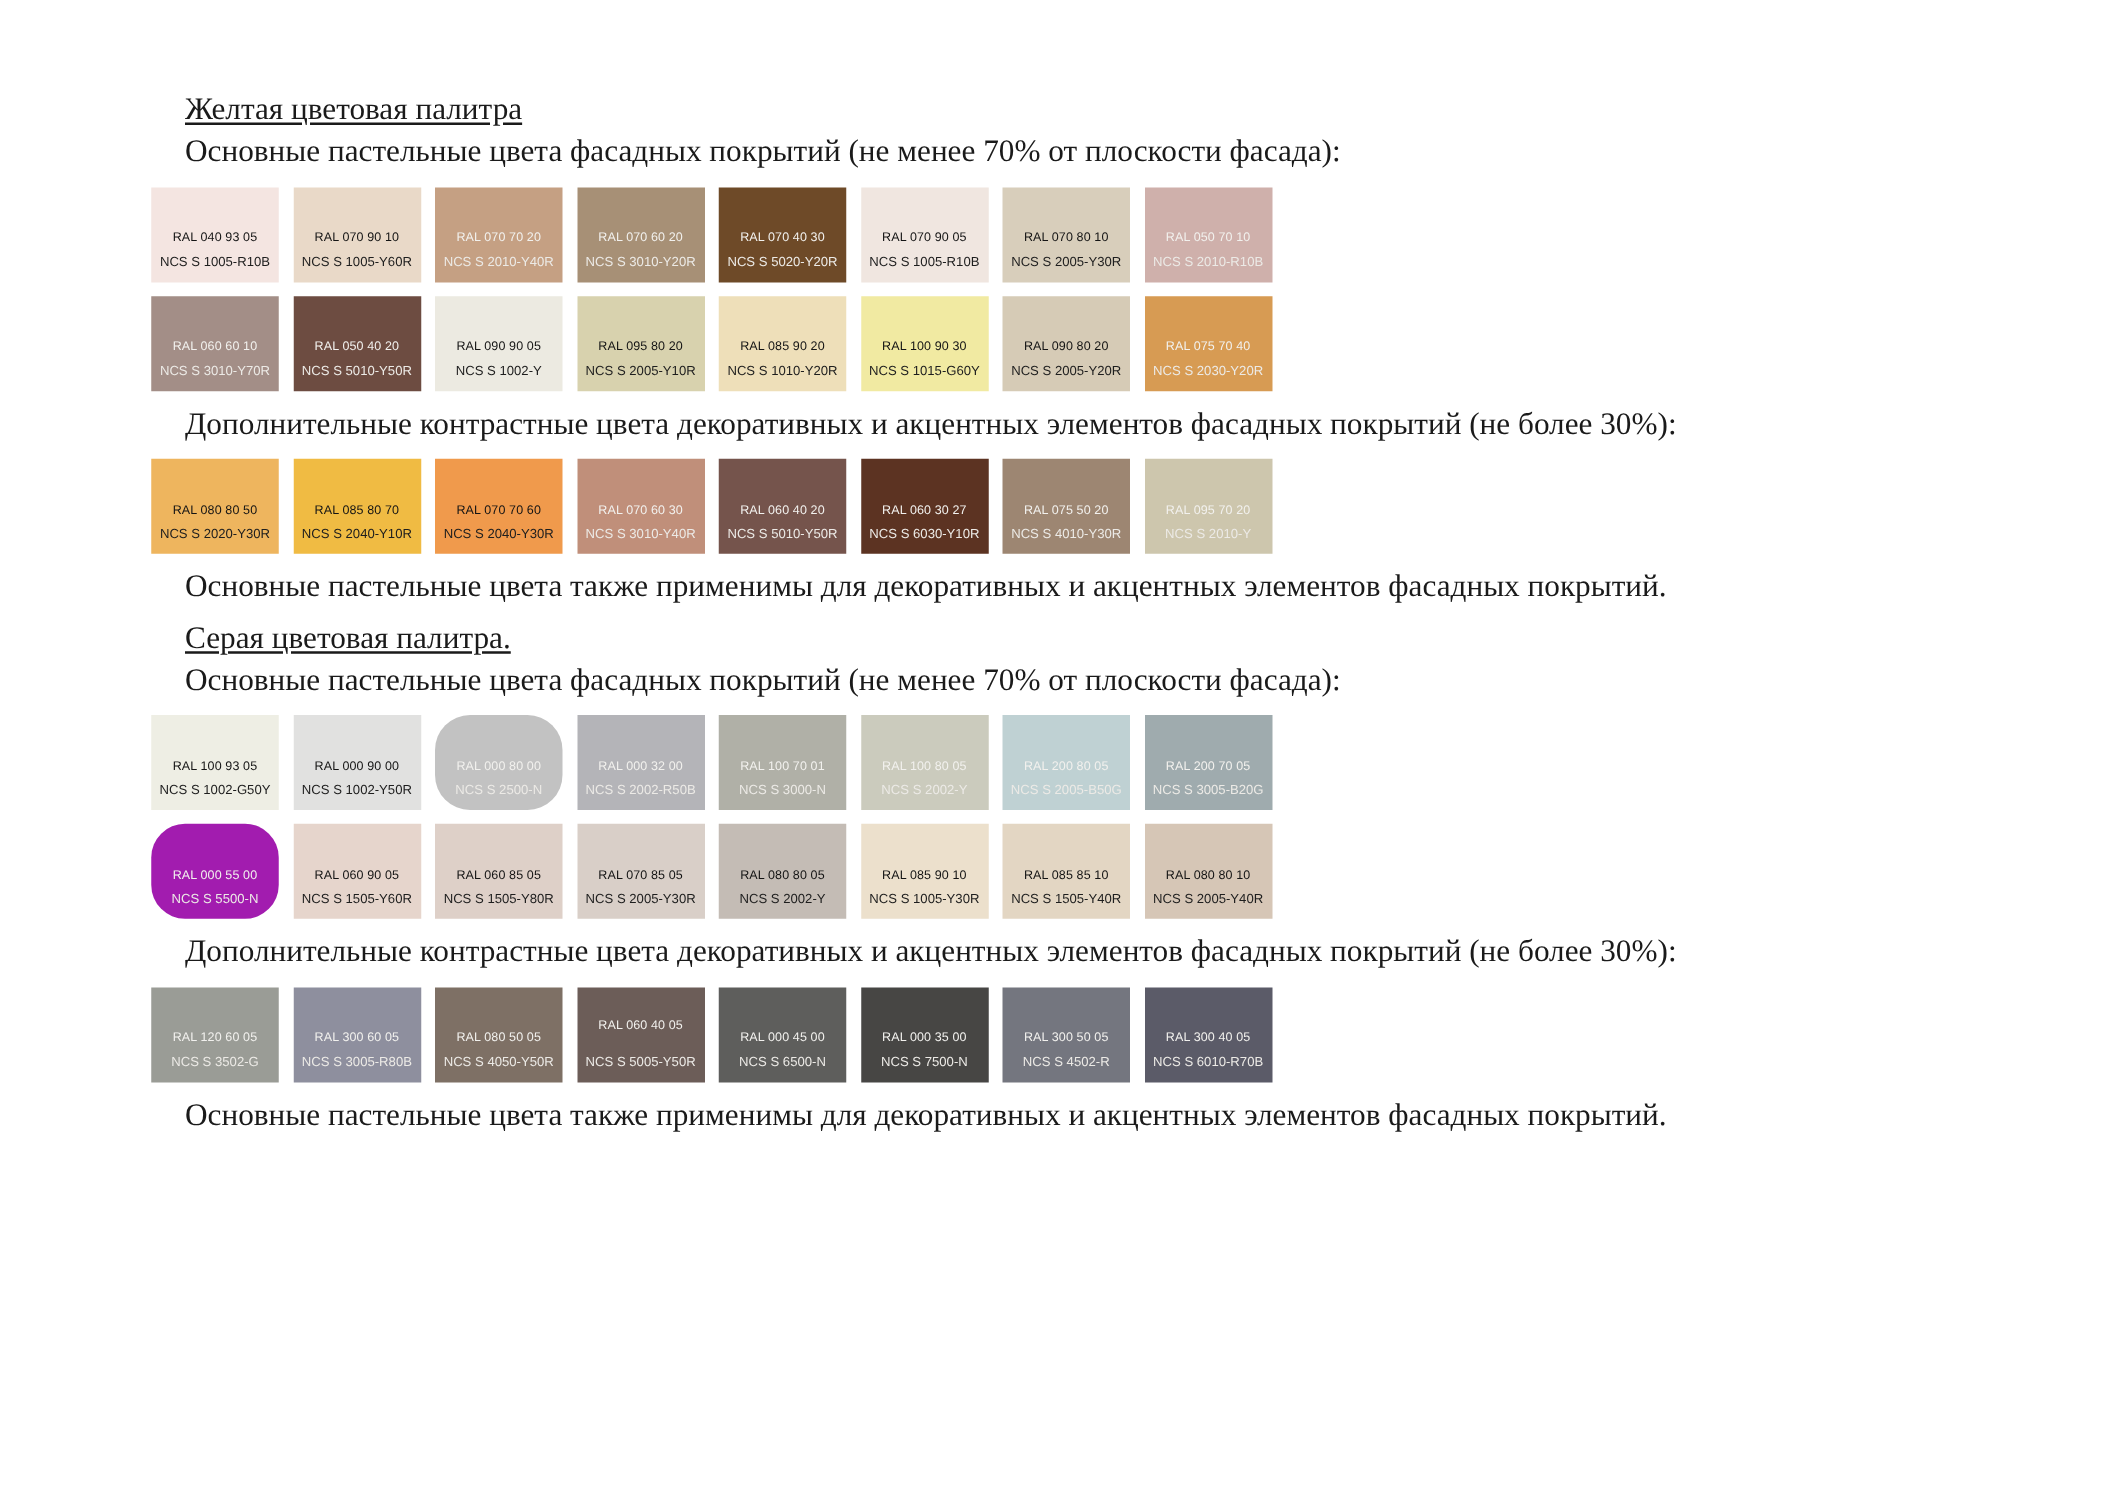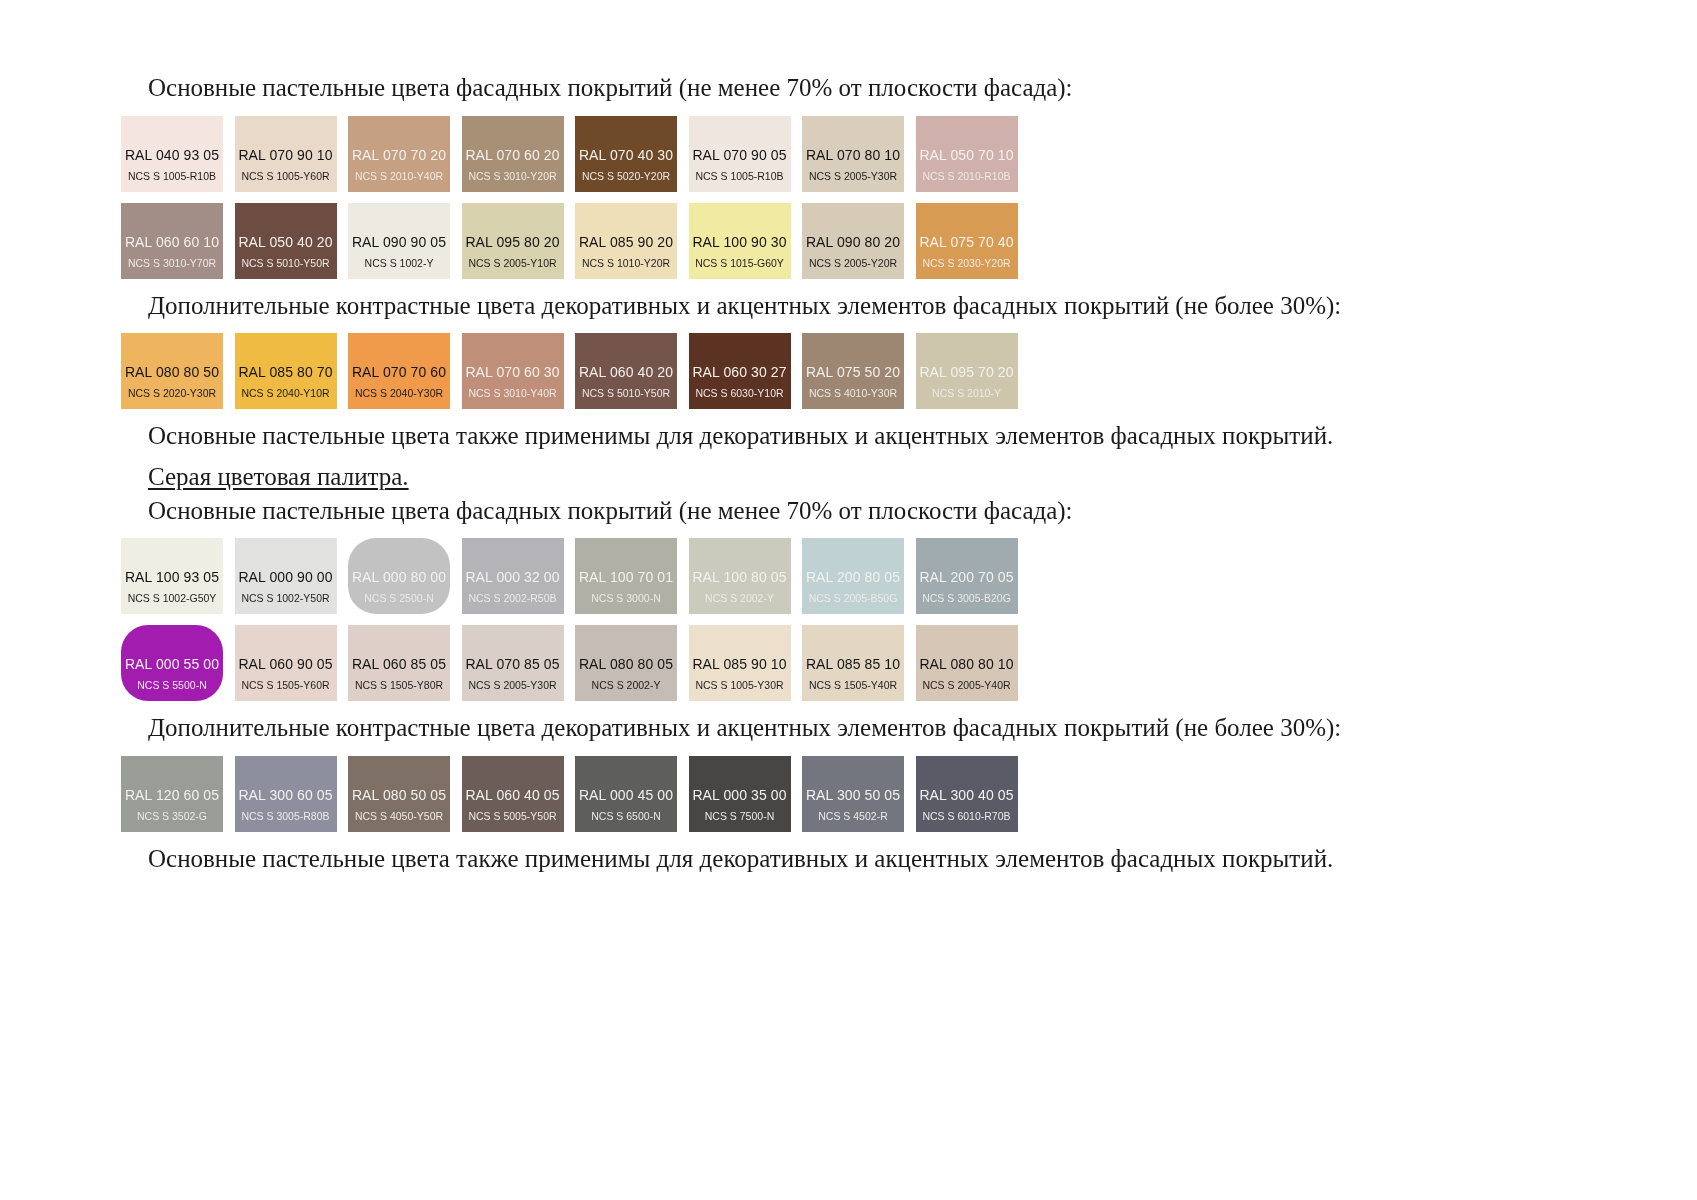--- a/index.html
+++ b/index.html
@@ -59,21 +59,21 @@
     height: 76px;
     position: relative;
     box-sizing: border-box;
     display: flex;
     flex-direction: column;
     justify-content: flex-end;
     padding-bottom: 9px;
     font-family: "Liberation Sans", "DejaVu Sans", sans-serif;
   }
   .swatch .ral {
-    font-size: 14px;
+    font-size: 10px;
     letter-spacing: 0.1px;
     text-align: center;
     line-height: 1.15;
     margin-bottom: 8px;
     white-space: nowrap;
   }
   .swatch .ncs {
     font-size: 10.5px;
     text-align: center;
     line-height: 1.1;
@@ -88,20 +88,21 @@
 
   .section-gap-sm { height: 8px; }
 </style>
 </head>
 <body>
 
 <div class="page">
   <div class="content">
 
     <div>
+      <div class="palette-title">Желтая цветовая палитра</div>
 
       <div class="para tight">Основные пастельные цвета фасадных покрытий (не менее 70% от плоскости фасада):</div>
 
       <div class="swatch-row">
           <div class="swatch lbl-dark" style="background: rgb(244, 229, 225);">
             <div class="ral">RAL 040 93 05</div>
             <div class="ncs">NCS S 1005-R10B</div>
           </div>
           <div class="swatch lbl-dark" style="background: rgb(233, 217, 200);">
             <div class="ral">RAL 070 90 10</div>
@@ -293,21 +294,21 @@
             <div class="ncs">NCS S 3502-G</div>
           </div>
           <div class="swatch lbl-light" style="background: rgb(142, 143, 158);">
             <div class="ral">RAL 300 60 05</div>
             <div class="ncs">NCS S 3005-R80B</div>
           </div>
           <div class="swatch lbl-light" style="background: rgb(126, 112, 101);">
             <div class="ral">RAL 080 50 05</div>
             <div class="ncs">NCS S 4050-Y50R</div>
           </div>
-          <div class="swatch lbl-light" style="background: rgb(108, 93, 88);">
+          <div class="swatch lbl-light" style="background: rgb(108, 93, 88); gap: 10px;">
             <div class="ral">RAL 060 40 05</div>
             <div class="ncs">NCS S 5005-Y50R</div>
           </div>
           <div class="swatch lbl-light" style="background: rgb(94, 94, 92);">
             <div class="ral">RAL 000 45 00</div>
             <div class="ncs">NCS S 6500-N</div>
           </div>
           <div class="swatch lbl-light" style="background: rgb(71, 70, 68);">
             <div class="ral">RAL 000 35 00</div>
             <div class="ncs">NCS S 7500-N</div>

